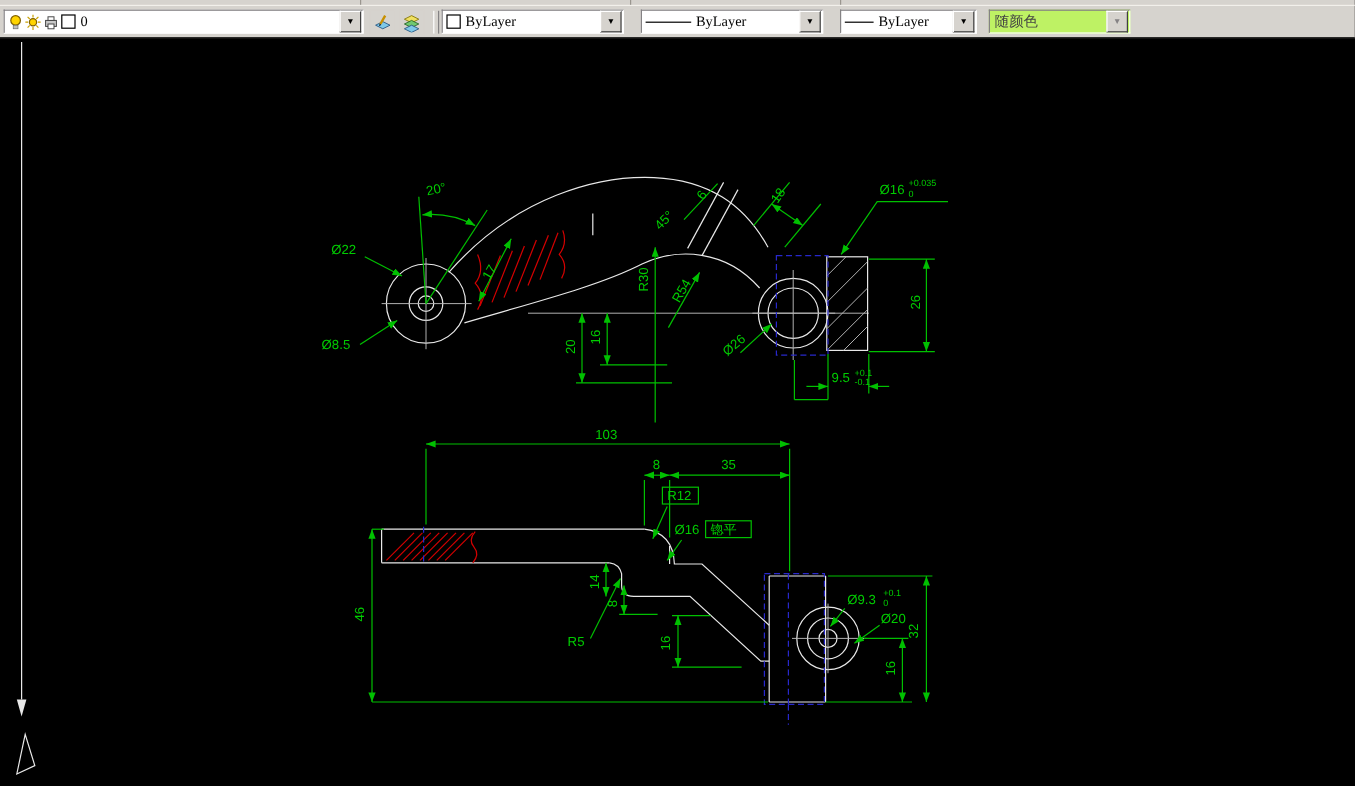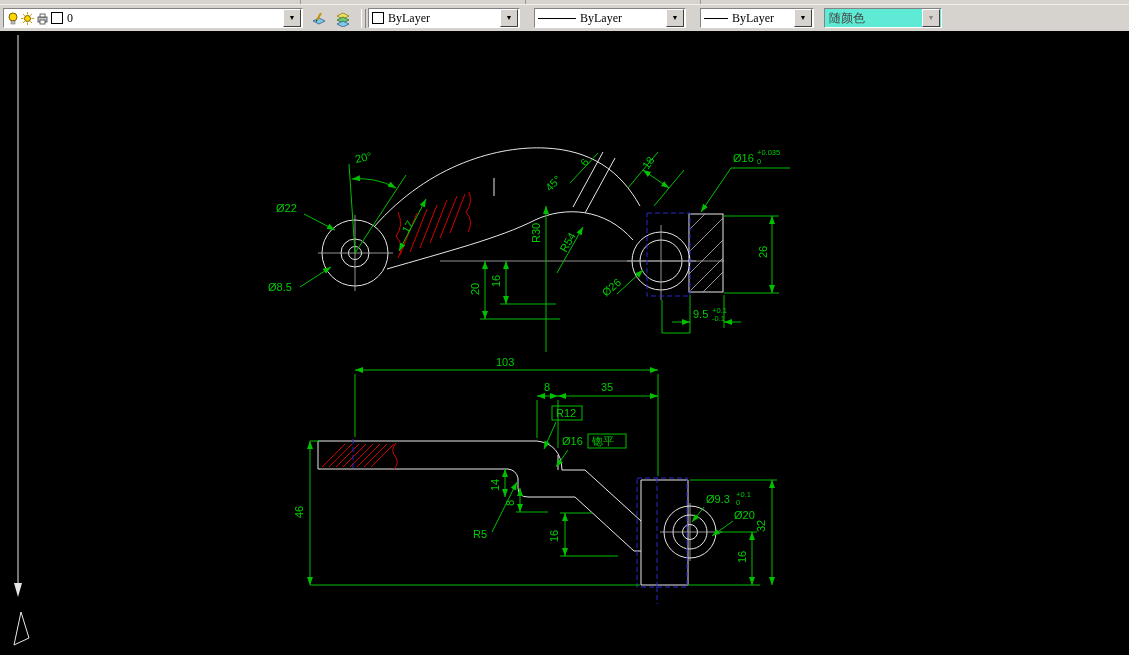--- a/index.html
+++ b/index.html
@@ -13,21 +13,21 @@
   .grip{position:absolute;top:4px;width:3px;height:19px;
     border-left:1px solid #fff;border-right:1px solid #848284;}
   .combo{position:absolute;top:3px;height:20px;background:#fff;box-sizing:border-box;
     border:1px solid;border-color:#848284 #fff #fff #848284;display:flex;align-items:center;
     font:12px "Liberation Serif",serif;color:#000;}
   .combo .val{flex:1;padding-left:4px;white-space:nowrap;overflow:hidden;}
   .combo .icons{display:flex;align-items:center;gap:2px;padding-left:3px;}
   .arrowbtn{width:16px;height:16px;margin:1px;background:#d6d3ce;flex:0 0 auto;
     border:1px solid;border-color:#fff #404040 #404040 #fff;
     display:flex;align-items:center;justify-content:center;font-size:7px;color:#000;}
-  .combo.disabled{background:#5eead4;color:#444;justify-content:center;}
+  .combo.disabled{background:#bef264;color:#444;justify-content:center;}
   .combo.disabled .arrowbtn{color:#848284;}
   .tbtn{position:absolute;top:3px;width:22px;height:22px;background:#d6d3ce;
     border:1px solid #d6d3ce;box-sizing:border-box;display:flex;align-items:center;justify-content:center;}
   .swatch{width:10px;height:10px;background:#fff;border:1px solid #000;display:inline-block;}
   .linesample{height:1px;background:#000;display:inline-block;}
   
   #canvas{position:absolute;top:32px;left:0;width:1129px;height:623px;background:#000;}
   .w{stroke:#e8e8e8;fill:none;stroke-width:1;}
   .wt{stroke:#b8b8b8;fill:none;stroke-width:0.8;}
   .r{stroke:#d40000;fill:none;stroke-width:1;}

